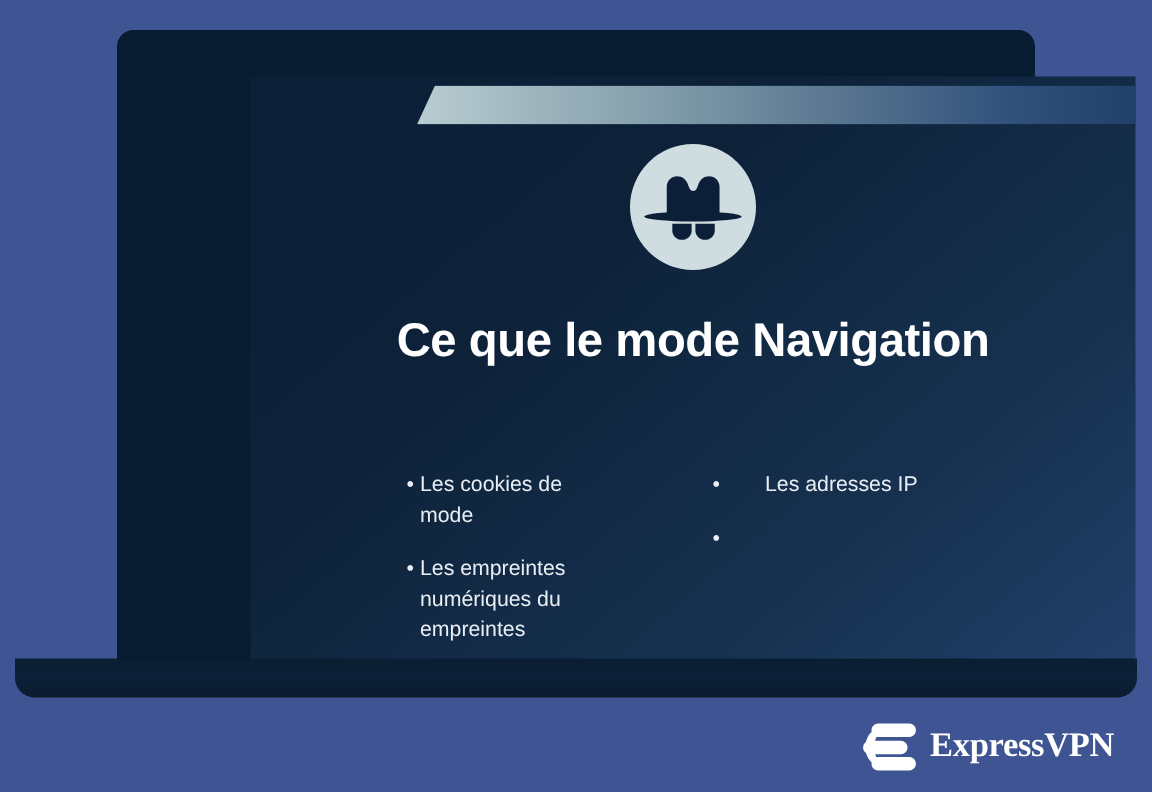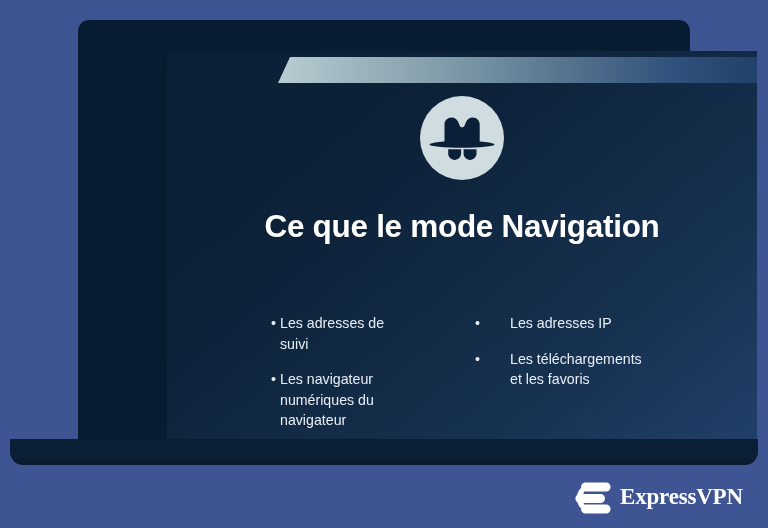--- a/index.html
+++ b/index.html
@@ -157,36 +157,35 @@
 
       <div id="headline">
         <span class="line">Ce que le mode Navigation</span>
       </div>
 
       <div id="bullet-columns">
 
         <div id="bullet-col-left" class="bullet-col">
           <div class="bullet-item">
             <span class="bullet-dot">•</span>
-            <span class="bullet-text">Les adresses de suivi</span>
-          </div>
-          <div class="bullet-item">
-            <span class="bullet-dot">•</span>
-            <span class="bullet-text">Les navigateur numériques du navigateur</span>
+            <span class="bullet-text">Les cookies de mode</span>
+          </div>
+          <div class="bullet-item">
+            <span class="bullet-dot">•</span>
+            <span class="bullet-text">Les empreintes numériques du empreintes</span>
           </div>
         </div>
 
         <div id="bullet-col-right" class="bullet-col">
           <div class="bullet-item">
             <span class="bullet-dot">•</span>
             <span class="bullet-text">Les adresses IP</span>
           </div>
           <div class="bullet-item">
             <span class="bullet-dot">•</span>
-            <span class="bullet-text">Les téléchargements et les favoris</span>
           </div>
         </div>
 
       </div>
 
     </div>
   </div>
 
   <div id="laptop-base"></div>
 </div>

